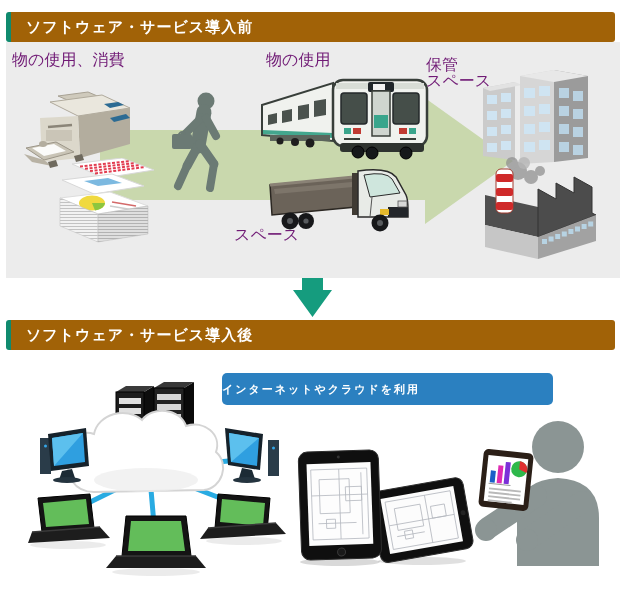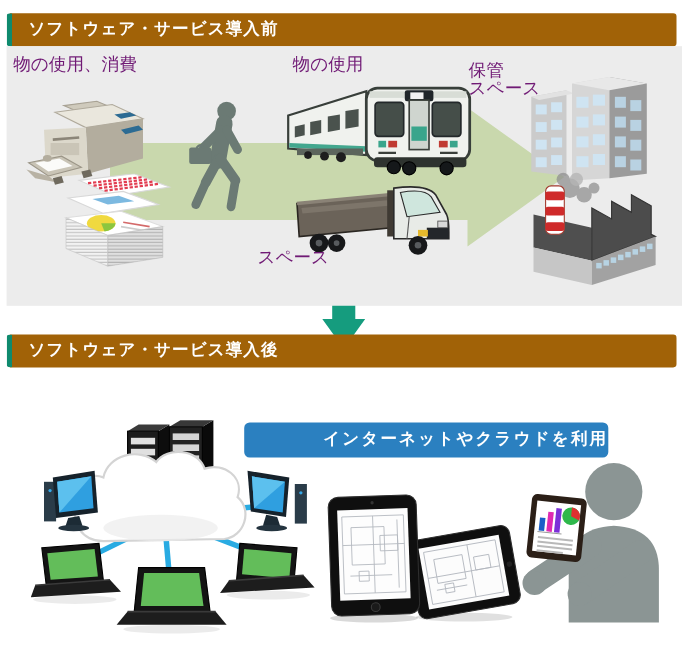--- a/index.html
+++ b/index.html
@@ -14,23 +14,23 @@
     color:#fff;font-size:15px;font-weight:bold;line-height:30px;padding-left:15px;
     box-sizing:border-box;letter-spacing:1px;
   }
   .panel{
     position:absolute;left:6px;top:42px;width:614px;height:236px;background:#ececec;
   }
   .lbl{
     position:absolute;font-size:16px;color:#701a75;line-height:16px;white-space:nowrap;
   }
   .banner{
-    position:absolute;left:222px;top:384px;width:331px;height:32px;
-    background:#2b80c0;border-radius:5px;color:#fff;font-size:15px;font-weight:bold;
-    line-height:32px;text-align:right;letter-spacing:2px;
+    position:absolute;left:222px;top:373px;width:331px;height:32px;
+    background:#2b80c0;border-radius:5px;color:#fff;font-size:11px;font-weight:bold;
+    line-height:32px;text-align:left;letter-spacing:2px;
   }
   svg{display:block;}
 </style>
 </head>
 <body>
 
 <div id="stage">
 
   <div class="section-header" style="top:12px">
     <span>ソフトウェア・サービス導入前</span>
@@ -234,21 +234,21 @@
     </div>
     <div class="lbl" style="left:228px;top:185px">
       <span>スペース</span>
     </div>
   </div>
 
   <svg class="abs" style="left:290px;top:276px" width="46" height="44" viewBox="0 0 46 44">
     <polygon points="12,2 33,2 33,14 42,14 22.5,41 3,14 12,14" fill="#159c7e"></polygon>
   </svg>
 
-  <div class="section-header" style="top:304px">
+  <div class="section-header" style="top:320px">
     <span>ソフトウェア・サービス導入後</span>
   </div>
 
   <div class="banner">
     <span>インターネットやクラウドを利用</span>
   </div>
 
   <svg class="abs" style="left:28px;top:376px" width="262" height="212" viewBox="0 0 262 212">
 
     <g stroke="#29abe2" stroke-width="5" stroke-linecap="round">

